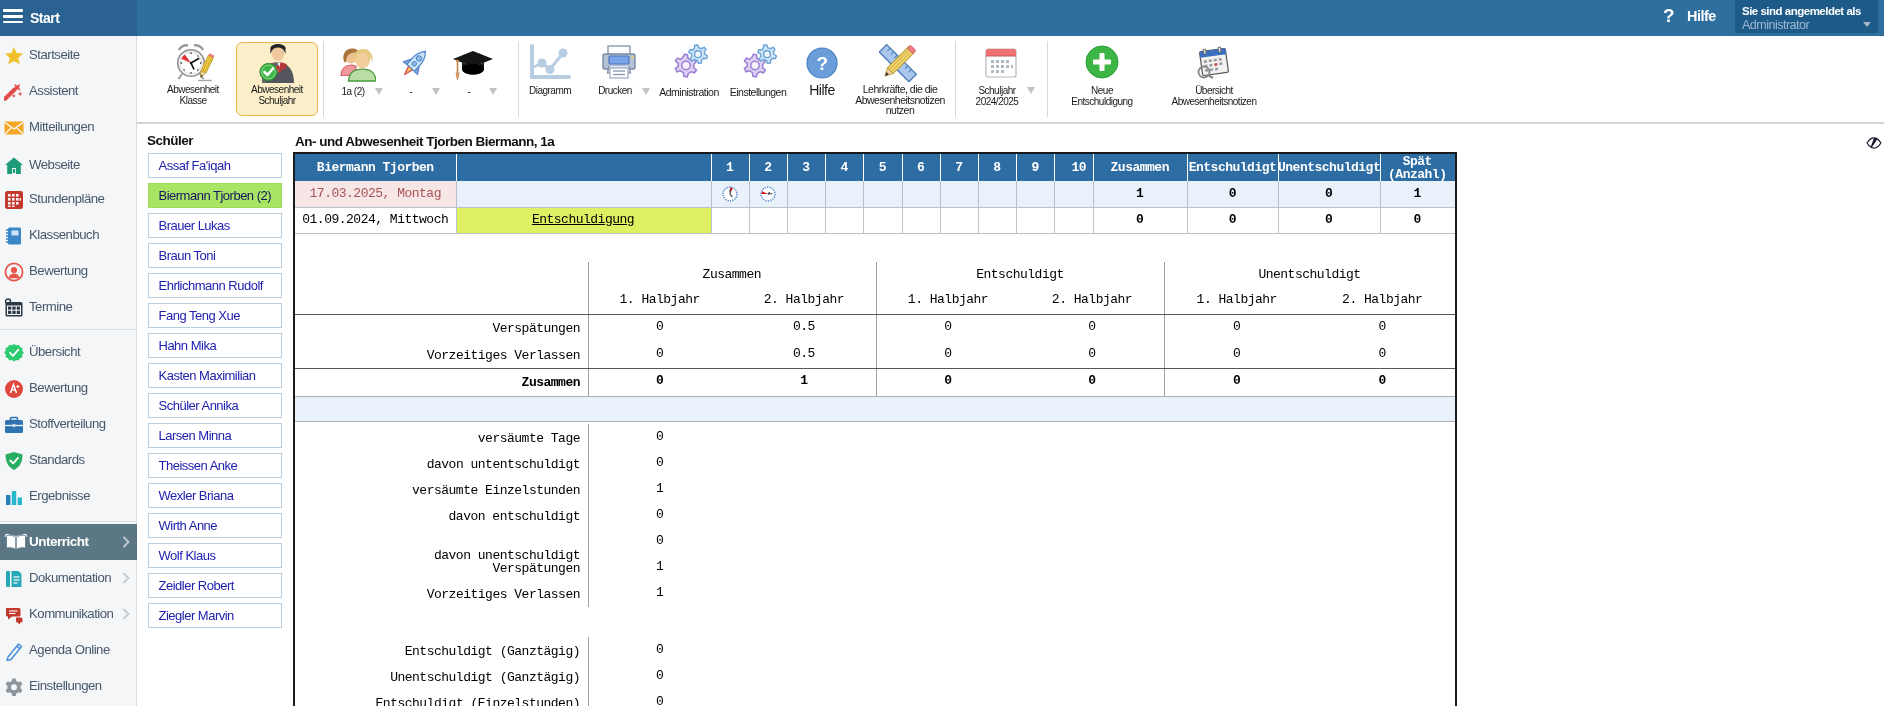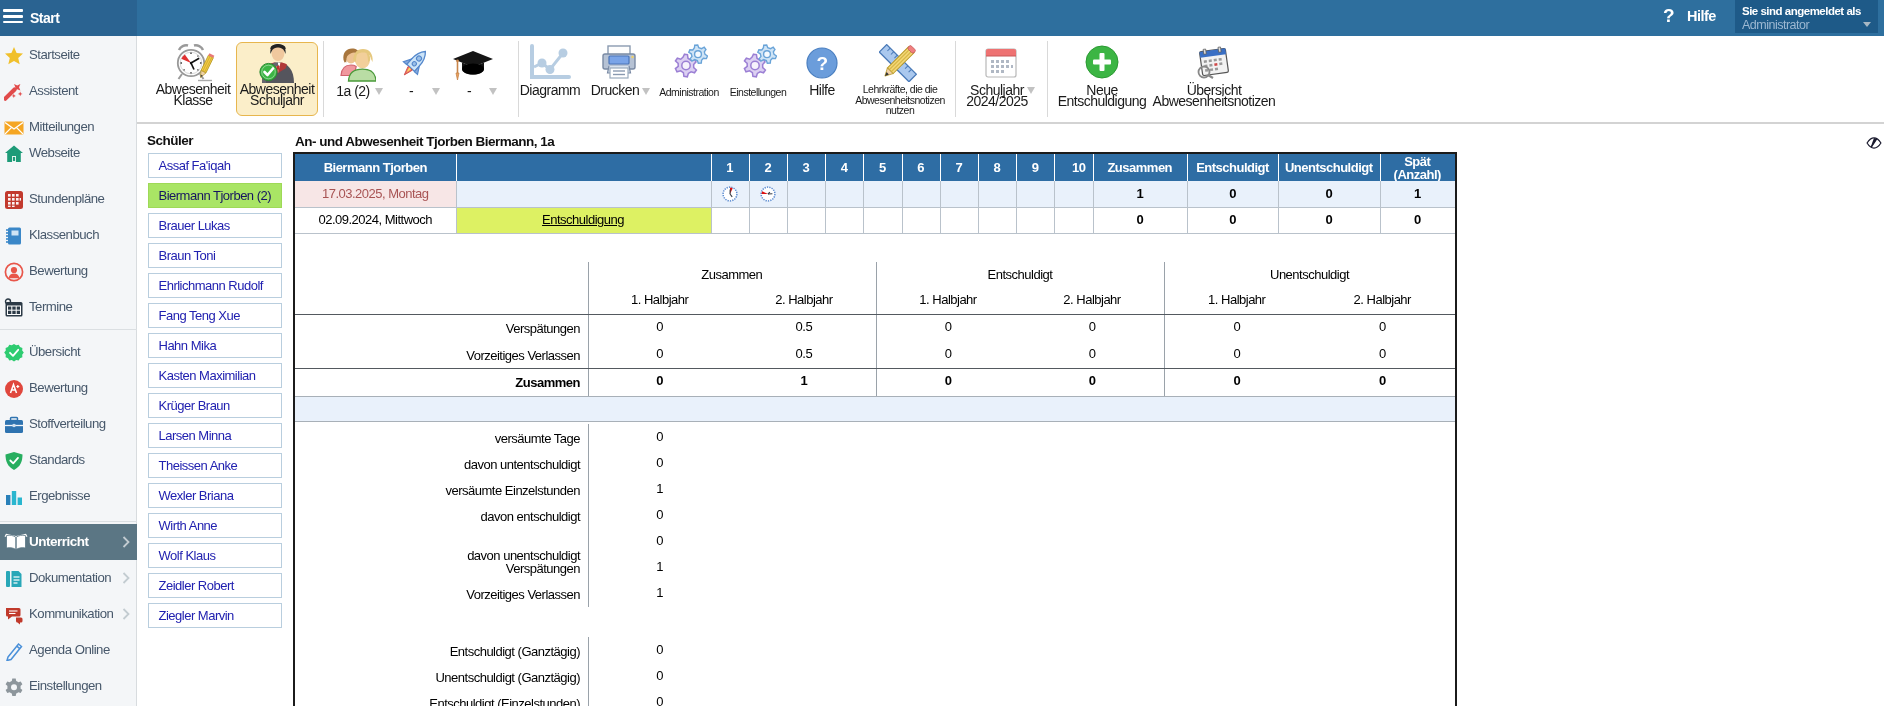--- a/index.html
+++ b/index.html
@@ -23,32 +23,32 @@
 .mi { position:absolute; left:0; width:137px; height:36px; }
 .mi .ic { position:absolute; left:3.5px; top:8.5px; width:20px; height:20px; }
 .mi .tx { position:absolute; left:29px; top:10px; font-size:13.2px; color:#47586b; white-space:nowrap; }
 .sep { position:absolute; left:0; width:137px; height:1px; background:#dbdfe2; }
 #unterricht { position:absolute; left:0; top:524px; width:137px; height:36px; background:#5b7684; }
 #unterricht .tx { color:#fff; font-weight:bold; }
 .chev { position:absolute; left:122px; top:12px; width:8px; height:12px; }
 
 #toolbar { left:137px; top:36px; width:1747px; height:86px; background:#fff; }
 #toolbarBorder { left:137px; top:122px; width:1747px; height:2px; background:#d3d3d3; }
-.tbtxt { position:absolute; text-align:center; font-size:14px; color:#1a1a1a; line-height:11px; }
+.tbtxt { position:absolute; text-align:center; font-size:10px; color:#1a1a1a; line-height:11px; }
 .tbtxt.small { font-size:10.5px; line-height:10.5px; }
 .tsep { position:absolute; top:41px; width:1px; height:76px; background:#d9d9d9; }
 .dtri { position:absolute; width:0; height:0; border-left:4.5px solid transparent; border-right:4.5px solid transparent; border-top:7px solid #c2c2c2; }
 #selbtn { left:236px; top:42px; width:82px; height:74px; background:#fbeec9; border:1px solid #e7b64e; border-radius:6px; }
 
 #schuelerHdr { left:147px; top:133px; font-size:13.5px; font-weight:bold; color:#111; }
 .sbox { position:absolute; left:147.5px; width:134.5px; height:25px; background:#fff; border:1px solid #b9cede; font-size:13px; color:#2121b0; line-height:23px; padding-left:10px; white-space:nowrap; }
 .sbox.sel { background:#a9e565; border-color:#9ed957; color:#151560; }
 #title { left:295px; top:134px; font-size:13.5px; font-weight:bold; color:#111; }
 
-#tbl { left:293px; top:152px; width:1164px; height:554px; border:2px solid #1b1b1b; border-bottom:none; background:#fff; }
+#tbl { left:293px; top:152px; width:1164px; height:554px; border:2px solid #1b1b1b; border-bottom:none; background:#fff;font-family:Liberation Mono, monospace; }
 .hdrband { position:absolute; left:0; background:#2e6da4; }
 .hline { position:absolute; height:1px; background:#b9c2cb; left:0; width:1160px; }
 .band { position:absolute; left:0; width:1160px; background:#e9f1fb; border-top:1px solid #a8b0b8; border-bottom:1px solid #a8b0b8; text-align:center; font-size:13px; color:#000; }
 .lbl { position:absolute; font-size:13px; color:#000; text-align:right; white-space:nowrap; }
 .hc { position:absolute; top:0; height:27px; line-height:27px; color:#fff; font-weight:bold; font-size:13px; text-align:center; }
 .wvl { position:absolute; top:0; width:1px; height:27px; background:#fff; }
 .bvl { position:absolute; top:27px; width:1px; height:52px; background:#b9c2cb; }
 .rc { position:absolute; height:26px; line-height:26px; font-size:13px; color:#000; text-align:center; }
 .rc.b, .lbl.b { font-weight:bold; }
 .svl { position:absolute; width:1px; background:#9aa2aa; }
@@ -94,21 +94,21 @@
         <div class="tx">Assistent</div>
       </div>
     <div class="mi" style="top:109px">
         <svg class="ic" viewBox="0 0 20 20">
           <rect x="0.5" y="3.5" width="19" height="13" rx="1" fill="#f5a623"></rect>
           <path d="M1 4.5 L10 11 L19 4.5" fill="none" stroke="#fff" stroke-width="1.4"></path>
           <path d="M1 16 L7.5 9.5 M19 16 L12.5 9.5" stroke="#fff" stroke-width="1.1" fill="none"></path>
         </svg>
         <div class="tx">Mitteilungen</div>
       </div>
-    <div class="mi" style="top:135px">
+    <div class="mi" style="top:147px">
         <svg class="ic" viewBox="0 0 20 20">
           <path d="M10 1.5 L19 9 L16.8 9 L16.8 18 L3.2 18 L3.2 9 L1 9 Z" fill="#1d9b78"></path>
           <rect x="8" y="12" width="4" height="6" fill="#e8f5f0"></rect>
           <rect x="8.9" y="13" width="2.2" height="4" fill="#1d9b78"></rect>
         </svg>
         <div class="tx">Webseite</div>
       </div>
     <div class="mi" style="top:181px">
         <svg class="ic" viewBox="0 0 20 20">
           <rect x="1" y="1" width="18" height="18" rx="2.5" fill="#c23a2e"></rect>
@@ -499,21 +499,21 @@
   <div class="abs" id="schuelerHdr">Schüler</div>
   <div id="students">
     <div class="sbox" style="top:153px">Assaf Fa'iqah</div>
     <div class="sbox sel" style="top:183px">Biermann Tjorben (2)</div>
     <div class="sbox" style="top:213px">Brauer Lukas</div>
     <div class="sbox" style="top:243px">Braun Toni</div>
     <div class="sbox" style="top:273px">Ehrlichmann Rudolf</div>
     <div class="sbox" style="top:303px">Fang Teng Xue</div>
     <div class="sbox" style="top:333px">Hahn Mika</div>
     <div class="sbox" style="top:363px">Kasten Maximilian</div>
-    <div class="sbox" style="top:393px">Krüger Braun</div>
+    <div class="sbox" style="top:393px">Schüler Annika</div>
     <div class="sbox" style="top:423px">Larsen Minna</div>
     <div class="sbox" style="top:453px">Theissen Anke</div>
     <div class="sbox" style="top:483px">Wexler Briana</div>
     <div class="sbox" style="top:513px">Wirth Anne</div>
     <div class="sbox" style="top:543px">Wolf Klaus</div>
     <div class="sbox" style="top:573px">Zeidler Robert</div>
     <div class="sbox" style="top:603px">Ziegler Marvin</div>
   </div>
   <div class="abs" id="title">An- und Abwesenheit Tjorben Biermann, 1a</div>
   <div class="abs" id="tbl">
@@ -584,21 +584,21 @@
         <circle cx="8" cy="8" r="6.9" fill="#fff" stroke="#5b8bd0" stroke-width="1.5" stroke-dasharray="1.3 1.1"></circle>
         <path d="M8 8 L1.6 8 A6.4 6.4 0 0 1 2.2 5.3 Z" fill="#dd1111"></path>
         <line x1="8" y1="8" x2="12.4" y2="7.7" stroke="#333a44" stroke-width="1.1"></line>
         <line x1="8" y1="8" x2="9.9" y2="6.2" stroke="#333a44" stroke-width="1.1"></line>
       </svg>
     <div class="rc b" style="left:797.5px;top:27px;width:94.5px">1</div>
     <div class="rc b" style="left:892px;top:27px;width:91px">0</div>
     <div class="rc b" style="left:983px;top:27px;width:101.5px">0</div>
     <div class="rc b" style="left:1084.5px;top:27px;width:75.5px">1</div>
 
-    <div class="rc" style="left:0;top:53px;width:160.5px">02.09.2024, Mittwoch</div>
+    <div class="rc" style="left:0;top:53px;width:160.5px">01.09.2024, Mittwoch</div>
     <div class="rc" style="left:160.5px;top:53px;width:255px;text-decoration:underline">Entschuldigung</div>
     <div class="rc b" style="left:797.5px;top:53px;width:94.5px">0</div>
     <div class="rc b" style="left:892px;top:53px;width:91px">0</div>
     <div class="rc b" style="left:983px;top:53px;width:101.5px">0</div>
     <div class="rc b" style="left:1084.5px;top:53px;width:75.5px">0</div>
 
 
     <div class="rc" style="left:292.6px;top:107.5px;width:288.4px">Zusammen</div>
     <div class="rc" style="left:581px;top:107.5px;width:288px">Entschuldigt</div>
     <div class="rc" style="left:869px;top:107.5px;width:291px">Unentschuldigt</div>

